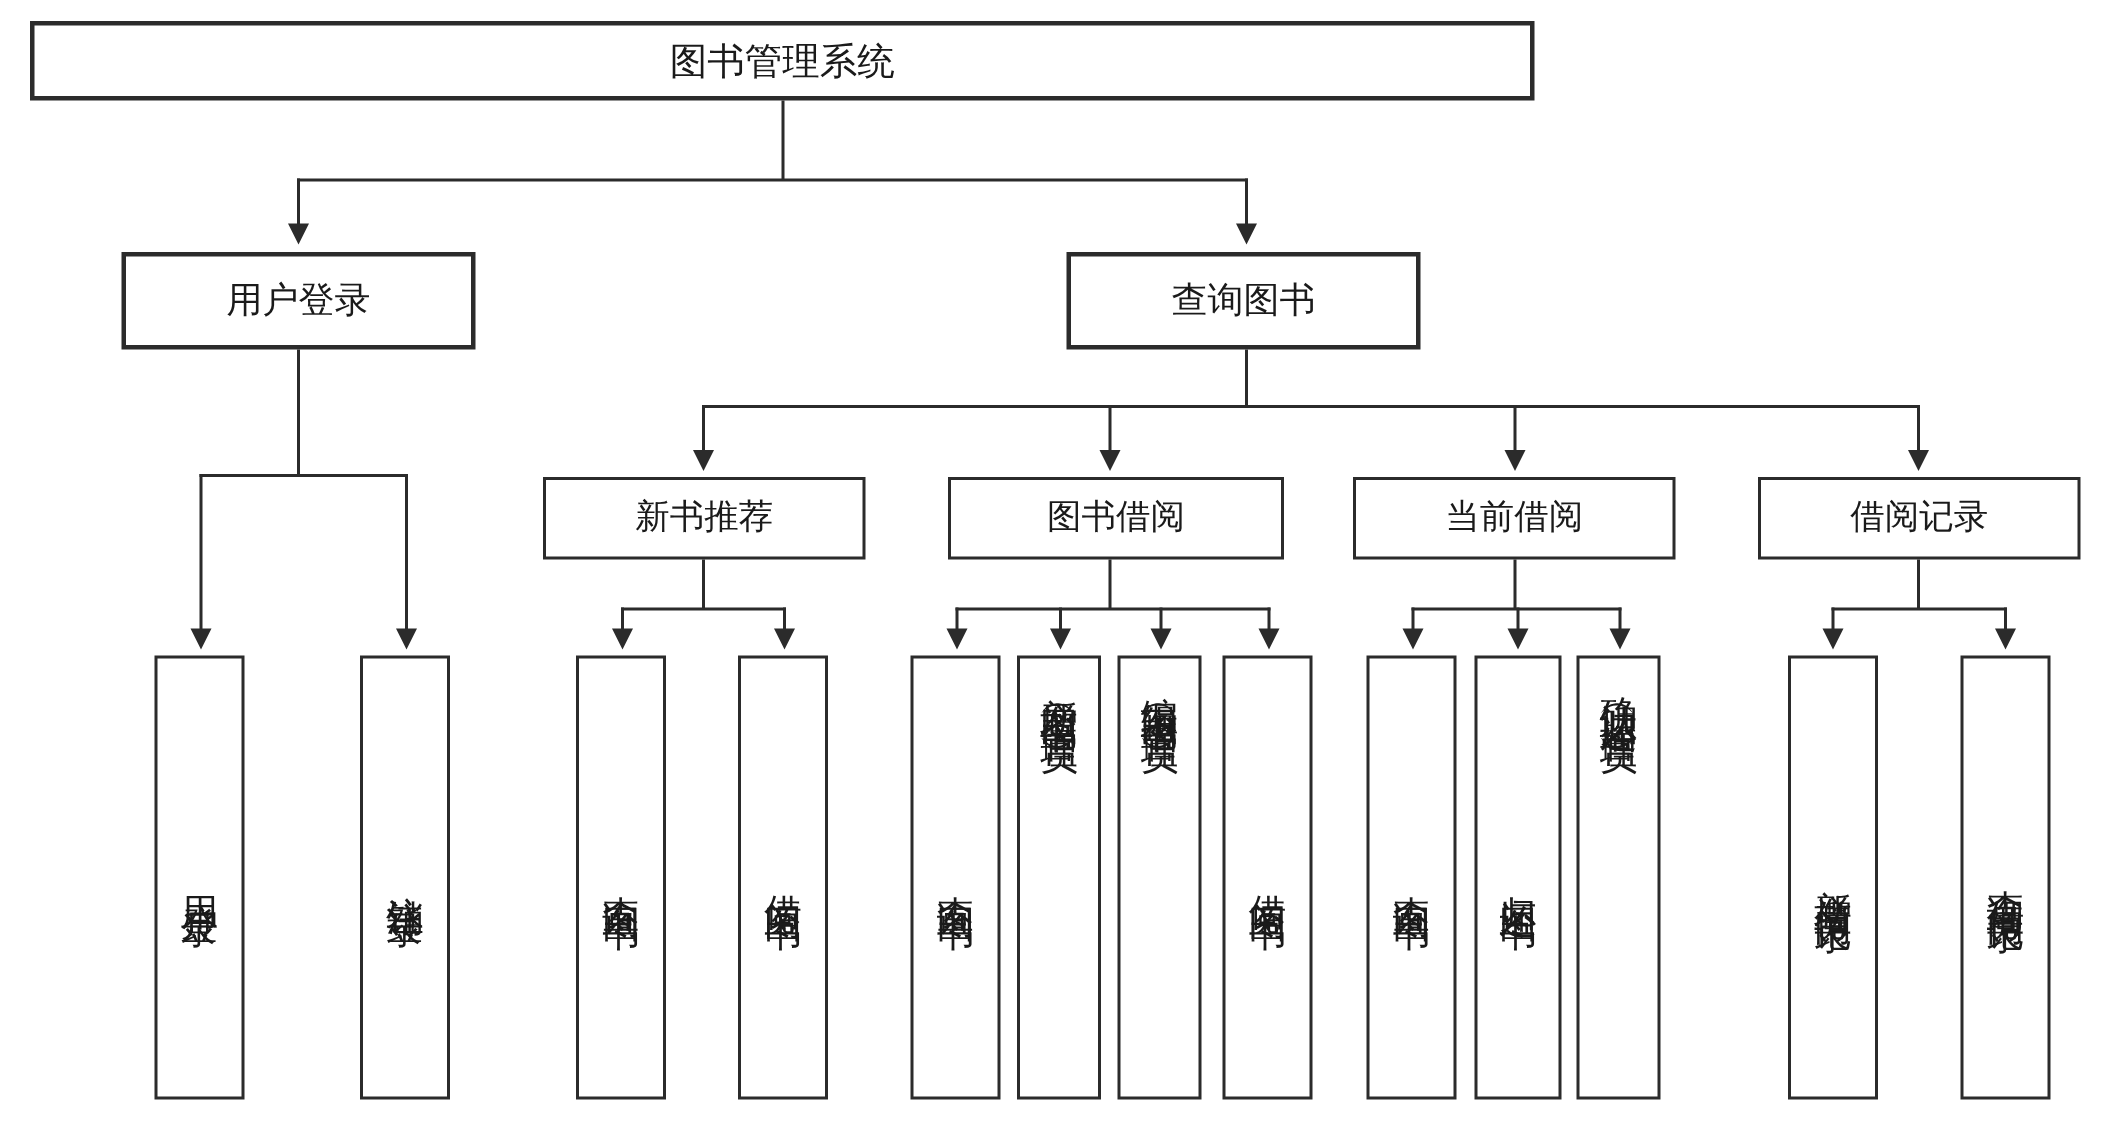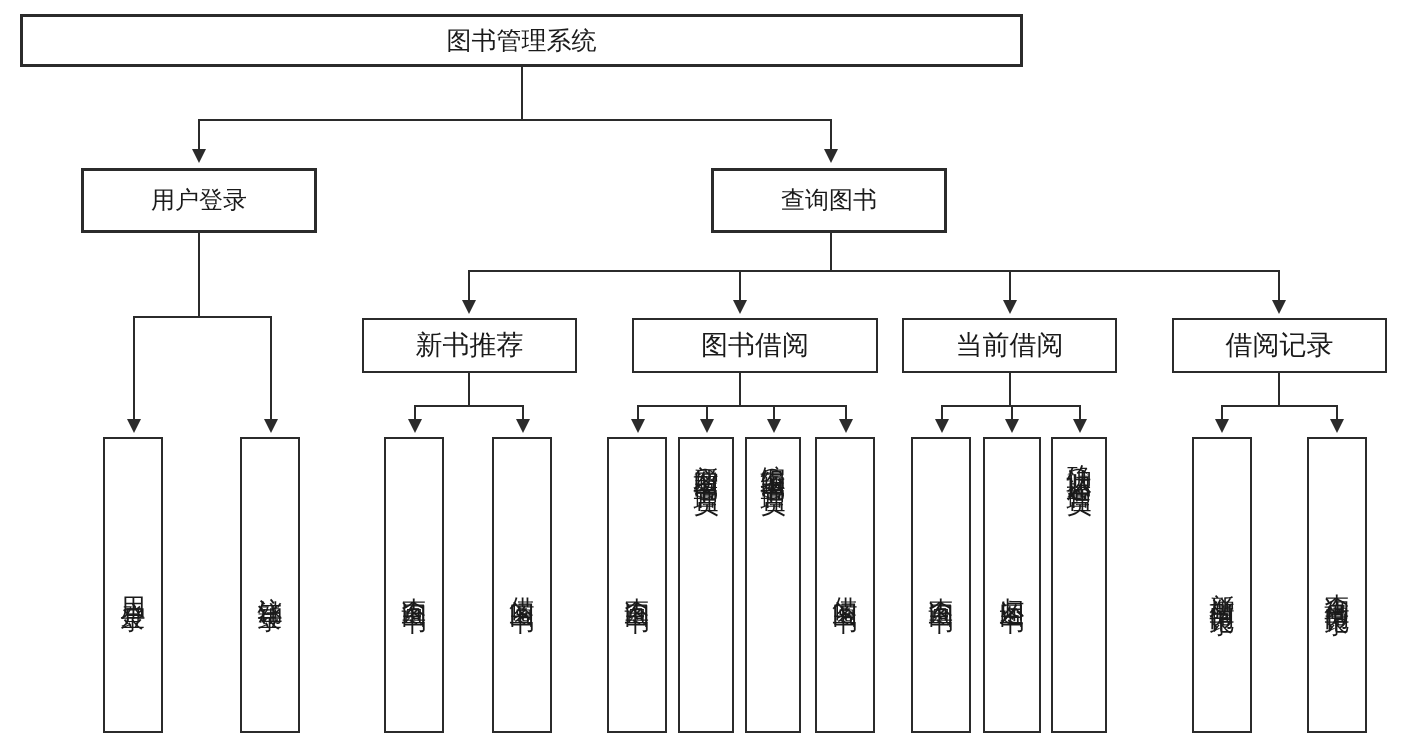--- a/index.html
+++ b/index.html
@@ -33,21 +33,21 @@
   .node.leaf  { border-width: 2px; }
 
   .node-label {
     display: block;
     text-align: right;
     line-height: 1.12;
     white-space: nowrap;
   }
   .level0 .node-label { font-size: 25px; }
   .level1 .node-label { font-size: 24px; }
-  .level2 .node-label { font-size: 27px; }
+  .level2 .node-label { font-size: 23px; }
 
   
   .leaf .node-label {
     writing-mode: vertical-rl;
     text-orientation: upright;
     font-size: 25px;
     line-height: 1.0;
     letter-spacing: 4px;
     white-space: nowrap;
   }
@@ -122,21 +122,21 @@
   <div class="vline" style="left:739px; top:270px; height:32px;"></div>
   <div class="arrow" style="left:733px; top:300px;"></div>
   <div class="vline" style="left:1009px; top:270px; height:32px;"></div>
   <div class="arrow" style="left:1003px; top:300px;"></div>
   <div class="vline" style="left:1278px; top:270px; height:32px;"></div>
   <div class="arrow" style="left:1272px; top:300px;"></div>
 
   <div class="node level2" style="left:362px; top:318px; width:215px; height:55px;">
     <span class="node-label">新书推荐</span>
   </div>
-  <div class="node level2" style="left:632px; top:318px; width:246px; height:55px;">
+  <div class="node level2" style="left:632px; top:318px; width:224px; height:55px;">
     <span class="node-label">图书借阅</span>
   </div>
   <div class="node level2" style="left:902px; top:318px; width:215px; height:55px;">
     <span class="node-label">当前借阅</span>
   </div>
   <div class="node level2" style="left:1172px; top:318px; width:215px; height:55px;">
     <span class="node-label">借阅记录</span>
   </div>
 
   <div class="vline" style="left:468px; top:373px; height:33px;"></div>

